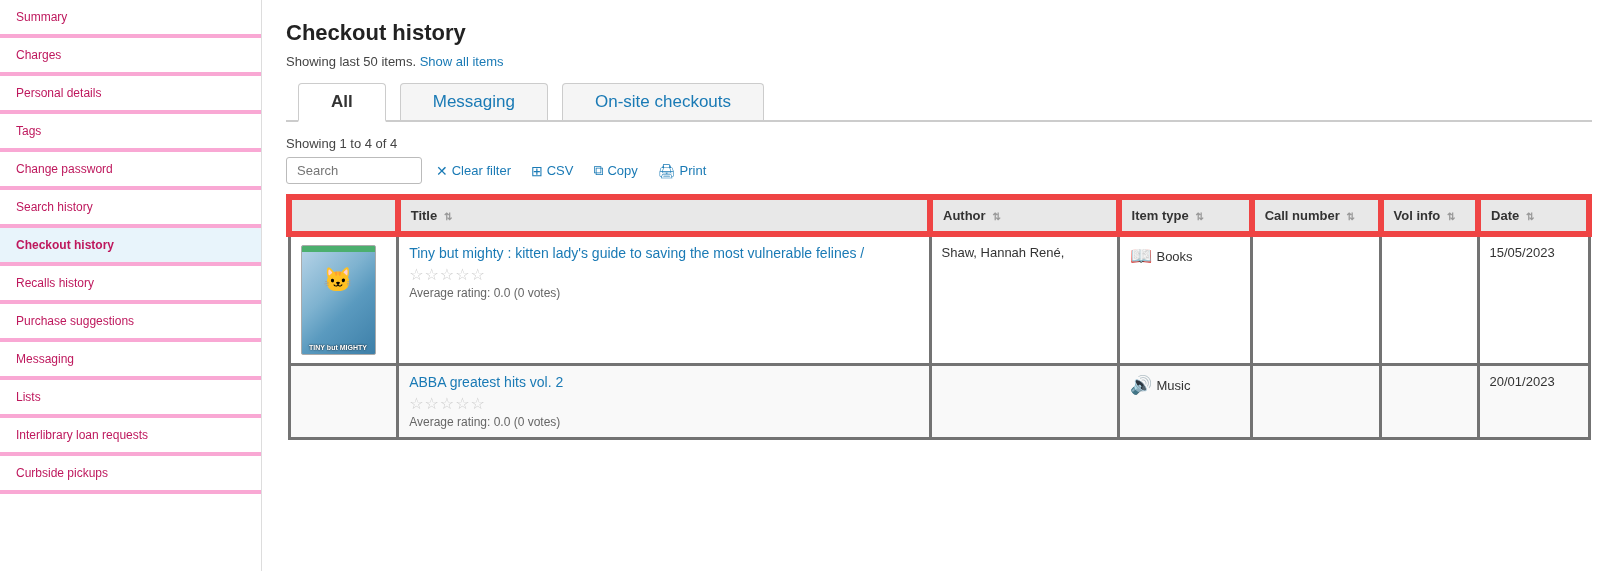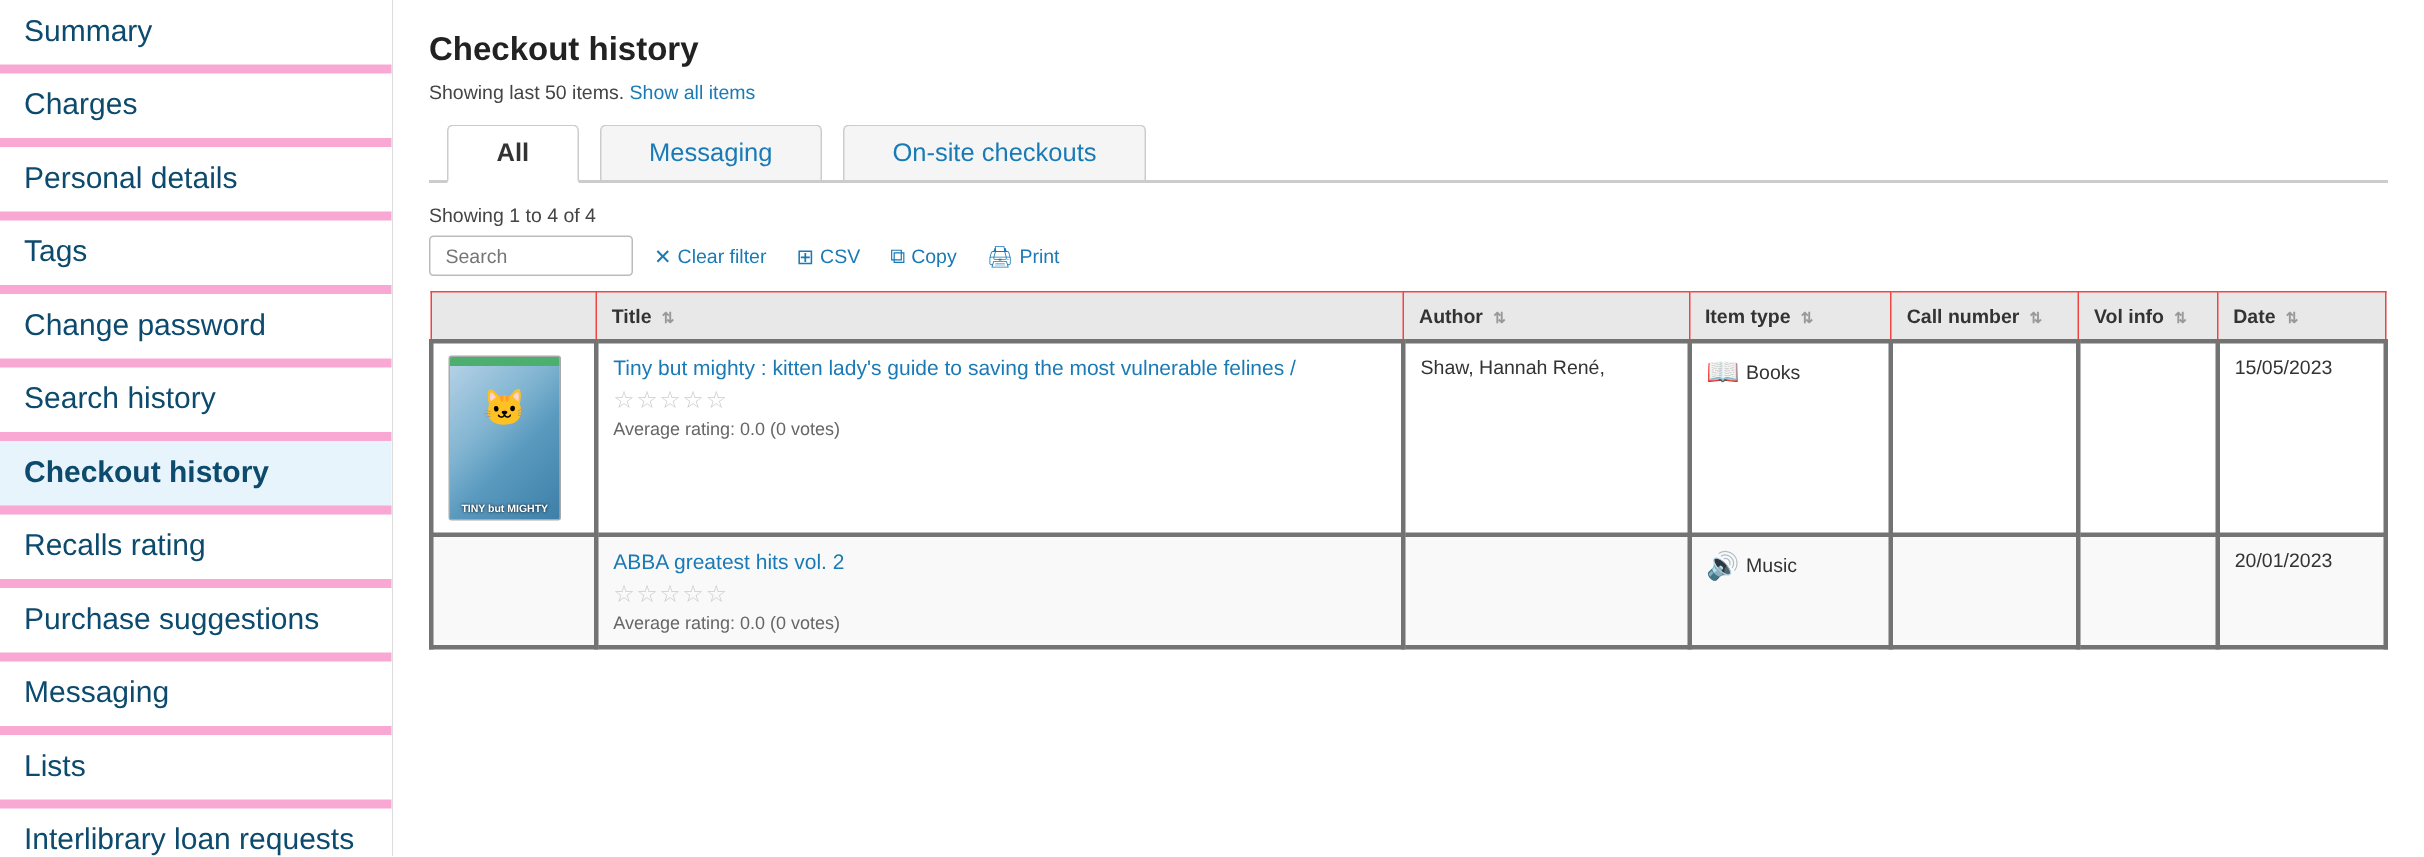--- a/index.html
+++ b/index.html
@@ -9,25 +9,25 @@
     #sidebar {
       width: 262px;
       min-width: 262px;
       border-right: 1px solid #ddd;
       background: #fff;
       overflow-y: auto;
     }
     .sidebar-item {
       display: block;
       padding: 10px 16px;
-      color: #0c4a6e;
+      color: #be185d;
       text-decoration: none;
-      border-bottom: 6px solid #f9a8d4;
+      border-bottom: 4px solid #f9a8d4;
       cursor: pointer;
-      font-size: 20px;
+      font-size: 12px;
     }
     .sidebar-item.active { background: #e8f4fb; font-weight: bold; }
 
     
     #main {
       flex: 1;
       padding: 20px 24px;
       overflow-y: auto;
       background: #fff;
     }
@@ -113,21 +113,21 @@
     .data-table {
       width: 100%;
       border-collapse: collapse;
       border: 1px solid #ccc;
       font-size: 13px;
     }
     .data-table th {
       background: #e8e8e8;
       padding: 8px 10px;
       text-align: left;
-      border: 1px solid #ef4444;
+      border: 6px solid #ef4444;
       font-weight: bold;
       white-space: nowrap;
       color: #333;
     }
     .data-table th .sort-arrows { color: #999; font-size: 10px; margin-left: 4px; }
     .data-table td {
       padding: 8px 10px;
       border: 3px solid #737373;
       vertical-align: top;
     }
@@ -206,21 +206,21 @@
 <body>
 
 <nav id="sidebar">
 <a class="sidebar-item" href="#">Summary</a>
     <a class="sidebar-item" href="#">Charges</a>
     <a class="sidebar-item" href="#">Personal details</a>
     <a class="sidebar-item" href="#">Tags</a>
     <a class="sidebar-item" href="#">Change password</a>
     <a class="sidebar-item" href="#">Search history</a>
     <a class="sidebar-item active" href="#">Checkout history</a>
-    <a class="sidebar-item" href="#">Recalls rating</a>
+    <a class="sidebar-item" href="#">Recalls history</a>
     <a class="sidebar-item" href="#">Purchase suggestions</a>
     <a class="sidebar-item" href="#">Messaging</a>
     <a class="sidebar-item" href="#">Lists</a>
     <a class="sidebar-item" href="#">Interlibrary loan requests</a>
     <a class="sidebar-item" href="#">Curbside pickups</a>
   </nav>
 
 <main id="main">
   <h1 class="page-title">Checkout history</h1>
   <p class="subtitle">

